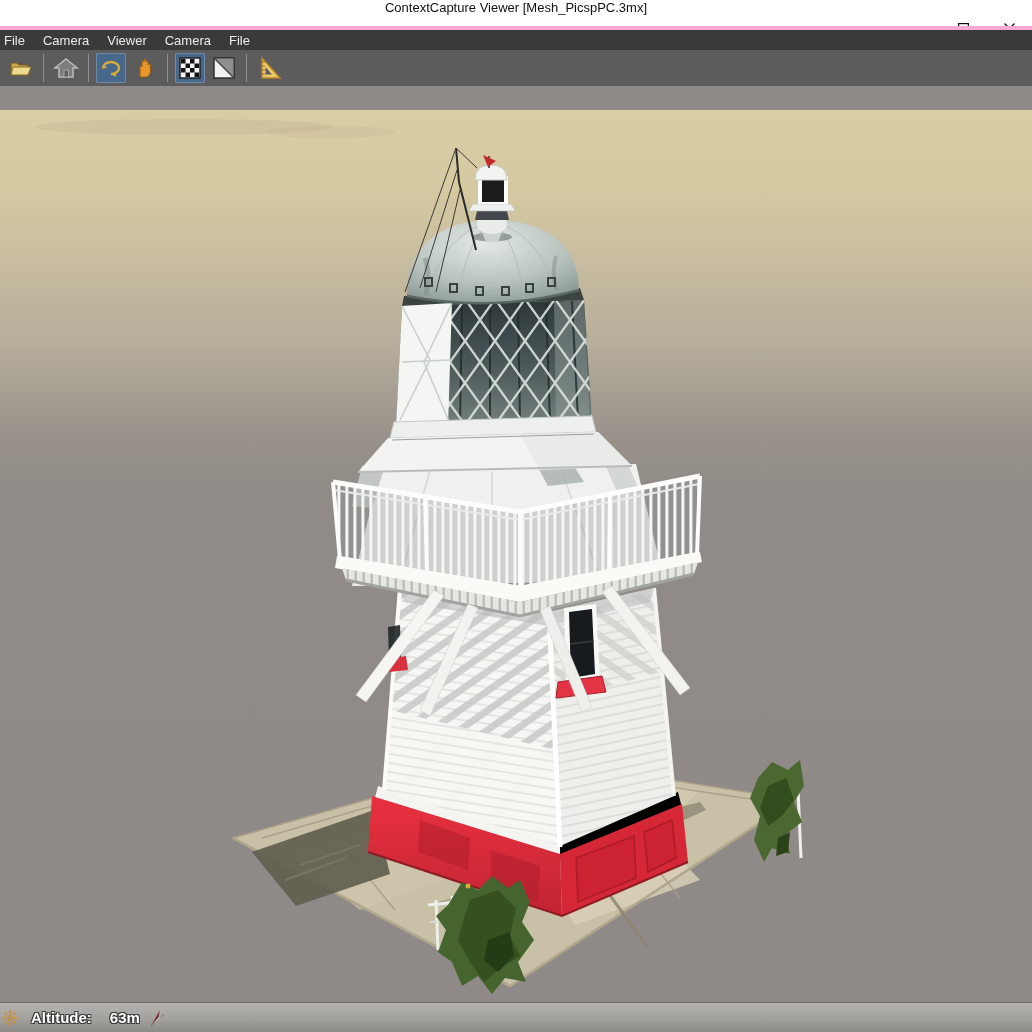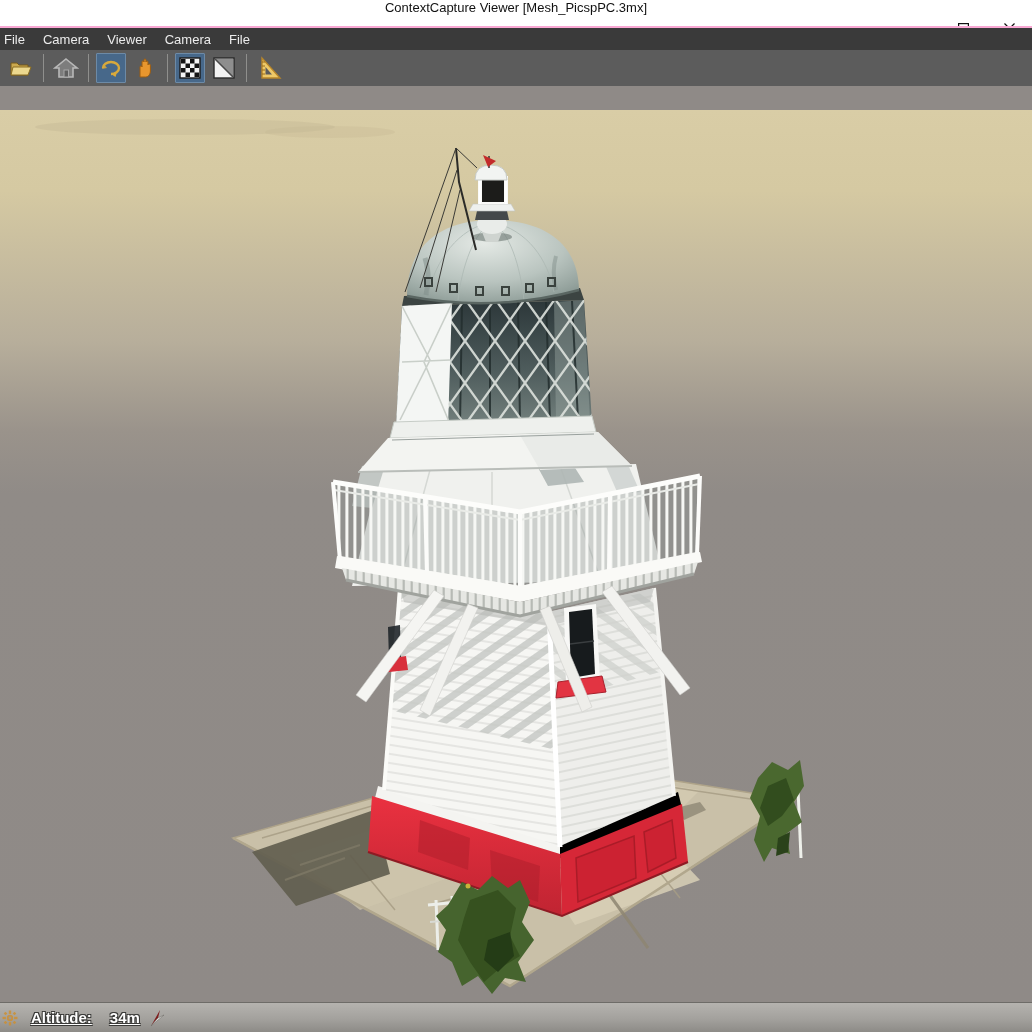--- a/index.html
+++ b/index.html
@@ -12,21 +12,21 @@
               background:#ffffff; display:flex; align-items:center;flex-direction:column; }
   .titlebar .appicon { width:16px; height:16px; margin:0 7px 0 6px; }
   .titlebar .title { font-size:13px; color:#111; }
   .wincontrols { margin-left:auto; display:flex; height:100%; }
   .winbtn { width:46px; height:26px; display:flex; align-items:center; justify-content:center; }
   .winbtn svg { display:block; }
 
   
   .menubar { position:absolute; top:26px; left:0; width:100%; height:24px;
              background:#3a3a3a; display:flex; align-items:center;
-             border-top:2px solid #f9a8d4; }
+             border-top:4px solid #f9a8d4; }
   .menuitem { color:#ececec; font-size:13px; padding:0 9px; line-height:23px; }
   .menuitem:first-child { padding-left:4px; }
 
   
   .toolbar { position:absolute; top:50px; left:0; width:100%; height:36px;
              background:#5c5c5c; display:flex; align-items:center; }
   .tbtn { width:30px; height:30px; margin:0 2px; display:flex; align-items:center;
           justify-content:center; border:1px solid transparent; border-radius:1px; }
   .tbtn.active { background:#47688a; border-color:#6d8aa6; }
   .tsep { width:1px; height:28px; background:#8f8f8d; margin:0 5px; }
@@ -50,21 +50,21 @@
               background:linear-gradient(#d9cda6 0%, #d5c9a2 9%, #b7ae9b 26%,
                           #9a938b 36%, #908b87 43%, #8f8a87 100%); }
   .viewport svg { display:block; }
 
   
   .statusbar { position:absolute; top:1002px; left:0; width:100%; height:30px;
                background:linear-gradient(#b5b3af 0%, #a3a19d 55%, #8d8b87 100%);
                border-top:1px solid #6e6c68; display:flex; align-items:center; }
   .statustext { font-size:15px; font-weight:bold; color:#fff;
                 text-shadow:-1px -1px 0 #3a3a38, 1px -1px 0 #3a3a38,
-                            -1px 1px 0 #3a3a38, 1px 1px 0 #3a3a38;text-decoration:underline; }
+                            -1px 1px 0 #3a3a38, 1px 1px 0 #3a3a38; }
   .gear { margin-left:2px; opacity:.8; }
   .alt-label { margin-left:13px; }
   .alt-value { margin-left:18px; }
   .compass { margin-left:10px; }
 </style>
 </head>
 <body>
 
 <div class="app">
 
@@ -424,20 +424,20 @@
             <rect x="12.1" y="6.8" width="3.4" height="2.4"></rect>
           <rect x="2.2" y="2.2" width="2.6" height="2.6" transform="rotate(45 3.5 3.5)"></rect>
           <rect x="11.2" y="2.2" width="2.6" height="2.6" transform="rotate(45 12.5 3.5)"></rect>
           <rect x="2.2" y="11.2" width="2.6" height="2.6" transform="rotate(45 3.5 12.5)"></rect>
           <rect x="11.2" y="11.2" width="2.6" height="2.6" transform="rotate(45 12.5 12.5)"></rect>
         </g>
       </g>
       <circle cx="8" cy="8" r="1.4" fill="#9a9895"></circle>
     </svg>
     <span class="statustext alt-label">Altitude:</span>
-    <span class="statustext alt-value">34m</span>
+    <span class="statustext alt-value">63m</span>
     <svg class="compass" width="16" height="18" viewBox="0 0 16 18">
       <polygon points="1,17 10,1 8,9" fill="#7e1e1e"></polygon>
       <polygon points="1,17 8,9 14,6" fill="#f2f2ee" stroke="#6e6c68" stroke-width=".6"></polygon>
     </svg>
   </div>
 
 </div>
 
 </body></html>

